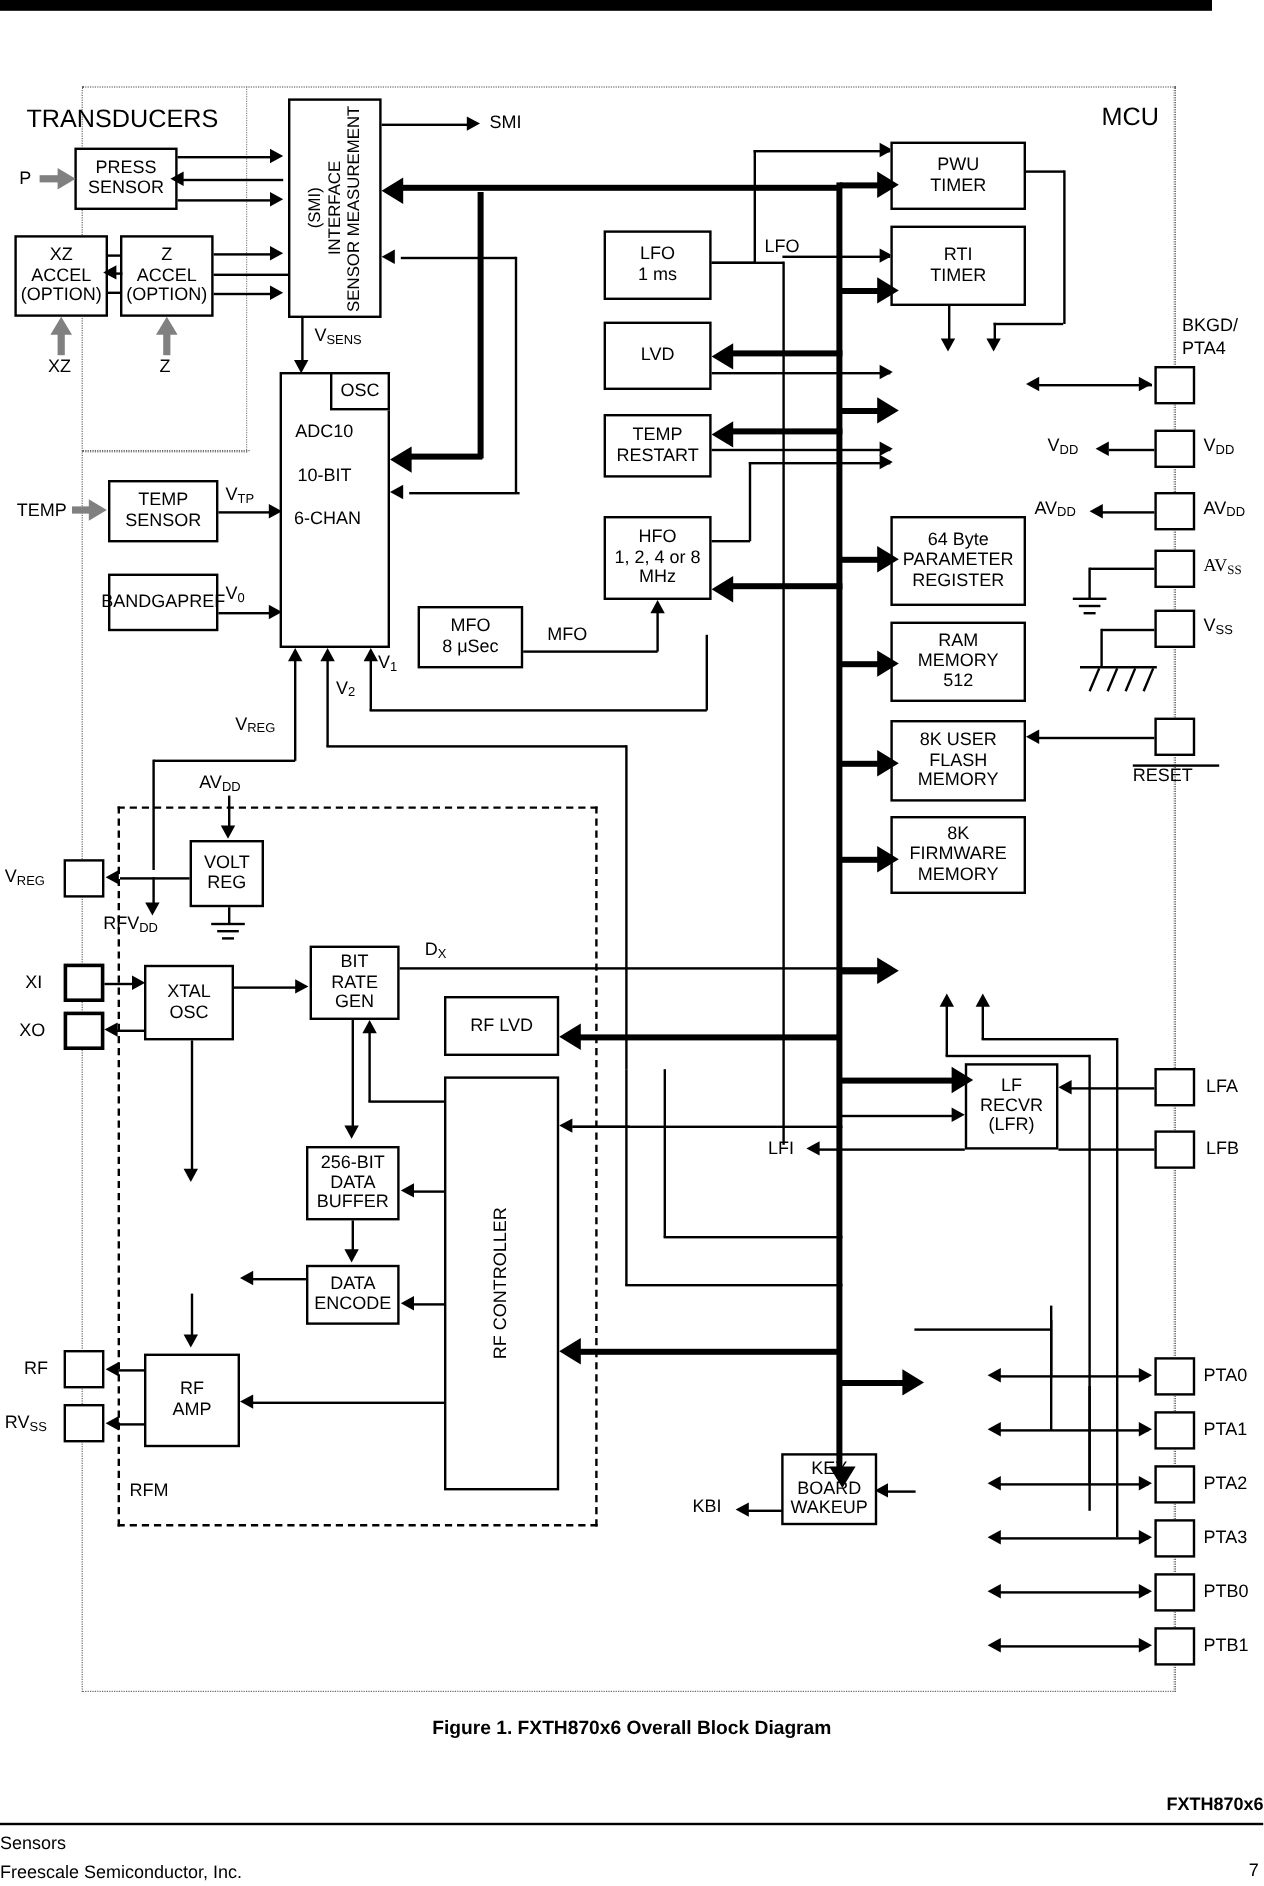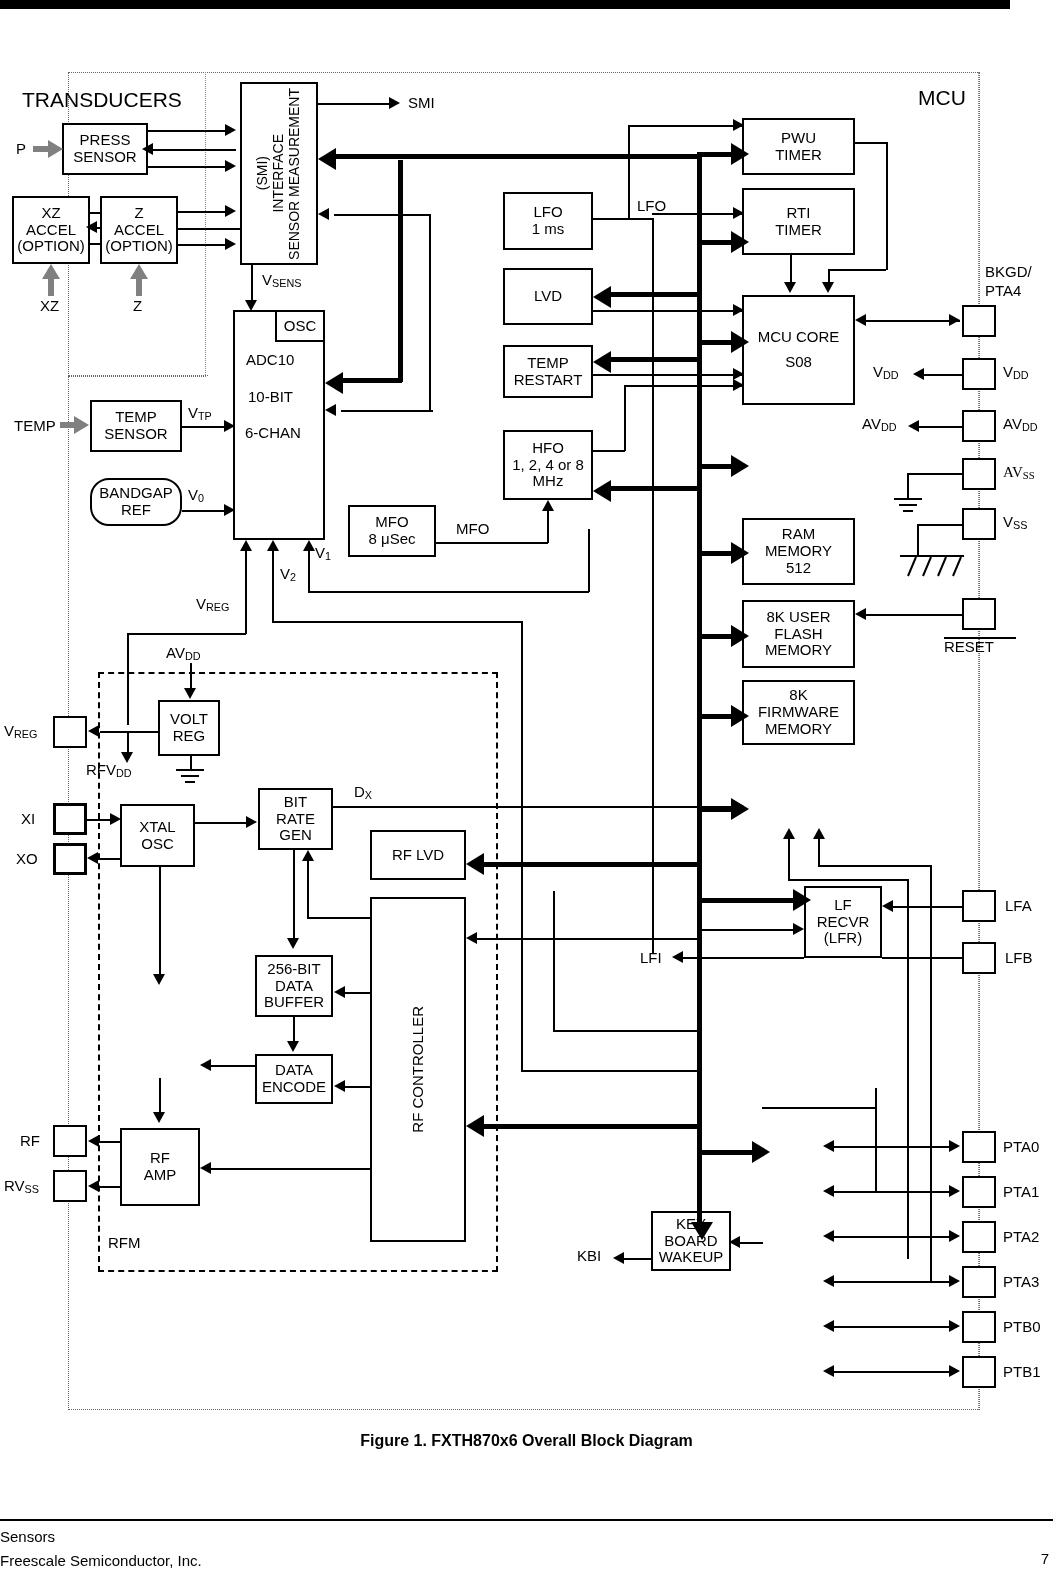--- a/index.html
+++ b/index.html
@@ -183,21 +183,21 @@
     <span>OSC</span>
   </div>
   <div class="lbl" style="left:246px; top:352px;">ADC10</div>
   <div class="lbl" style="left:248px; top:389px;">10-BIT</div>
   <div class="lbl" style="left:245px; top:425px;">6-CHAN</div>
 
   <div class="blk" style="left:90px; top:400px; width:92px; height:52px; flex-direction:column;">
     <span>TEMP</span>
     <span>SENSOR</span>
   </div>
-  <div class="blk" style="left:90px; top:478px; width:92px; height:48px; flex-direction:column;border-radius:19px;">
+  <div class="blk" style="left:90px; top:478px; width:92px; height:48px; flex-direction:row;">
     <span>BANDGAP</span>
     <span>REF</span>
   </div>
   <div class="lbl" style="left:14px; top:418px;">TEMP</div>
   <div class="hg" style="left:60px; top:422px; width:16px;"></div>
   <div class="ar rg" style="left:74px; top:416px;"></div>
 
   <div class="h" style="left:182px; top:426px; width:44px;"></div>
   <div class="ar r" style="left:224px; top:420px;"></div>
   <div class="lbl" style="left:188px; top:405px;"><span>V</span><sub>TP</sub></div>
@@ -293,23 +293,24 @@
   <div class="h" style="left:436px; top:542px; width:112px;"></div>
 
   <div class="blk" style="left:742px; top:118px; width:113px; height:57px; flex-direction:column;">
     <span>PWU</span>
     <span>TIMER</span>
   </div>
   <div class="blk" style="left:742px; top:188px; width:113px; height:67px; flex-direction:column;">
     <span>RTI</span>
     <span>TIMER</span>
   </div>
-  <div class="blk" style="left:742px; top:295px; width:113px; height:110px; flex-direction:column;">
-    <span>MCU CORE</span>
-    <span style="margin-top:8px;">S08</span>
+  <div class="blk" style="left:742px; top:430px; width:113px; height:75px; flex-direction:column;">
+    <span>64 Byte</span>
+    <span>PARAMETER</span>
+    <span>REGISTER</span>
   </div>
   <div class="blk" style="left:742px; top:518px; width:113px; height:67px; flex-direction:column;">
     <span>RAM</span>
     <span>MEMORY</span>
     <span>512</span>
   </div>
   <div class="blk" style="left:742px; top:600px; width:113px; height:68px; flex-direction:column;">
     <span>8K USER</span>
     <span>FLASH</span>
     <span>MEMORY</span>
@@ -592,18 +593,19 @@
   <div class="h" style="left:99px; top:1186px; width:22px;"></div>
   <div class="ar l" style="left:88px; top:1180px;"></div>
 
   <div class="v" style="left:521px; top:891px; height:180px;"></div>
   <div class="h" style="left:521px; top:1070px; width:181px;"></div>
   <div class="v" style="left:553px; top:891px; height:140px;"></div>
   <div class="h" style="left:553px; top:1030px; width:149px;"></div>
   <div class="h" style="left:477px; top:938px; width:48px;"></div>
 
   <div class="figcap" style="top:1432px;">Figure 1. FXTH870x6 Overall Block Diagram</div>
+  <div class="ftr b" style="right:0px; top:1495px; width:100%; text-align:right;">FXTH870x6</div>
   <div class="ftrline" style="left:0px; top:1519px; width:1053px;"></div>
   <div class="ftr" style="left:0px; top:1528px;">Sensors</div>
   <div class="ftr" style="left:0px; top:1552px;">Freescale Semiconductor, Inc.</div>
   <div class="ftr" style="right:4px; top:1550px;">7</div>
 
 </div>
 
 </body></html>

